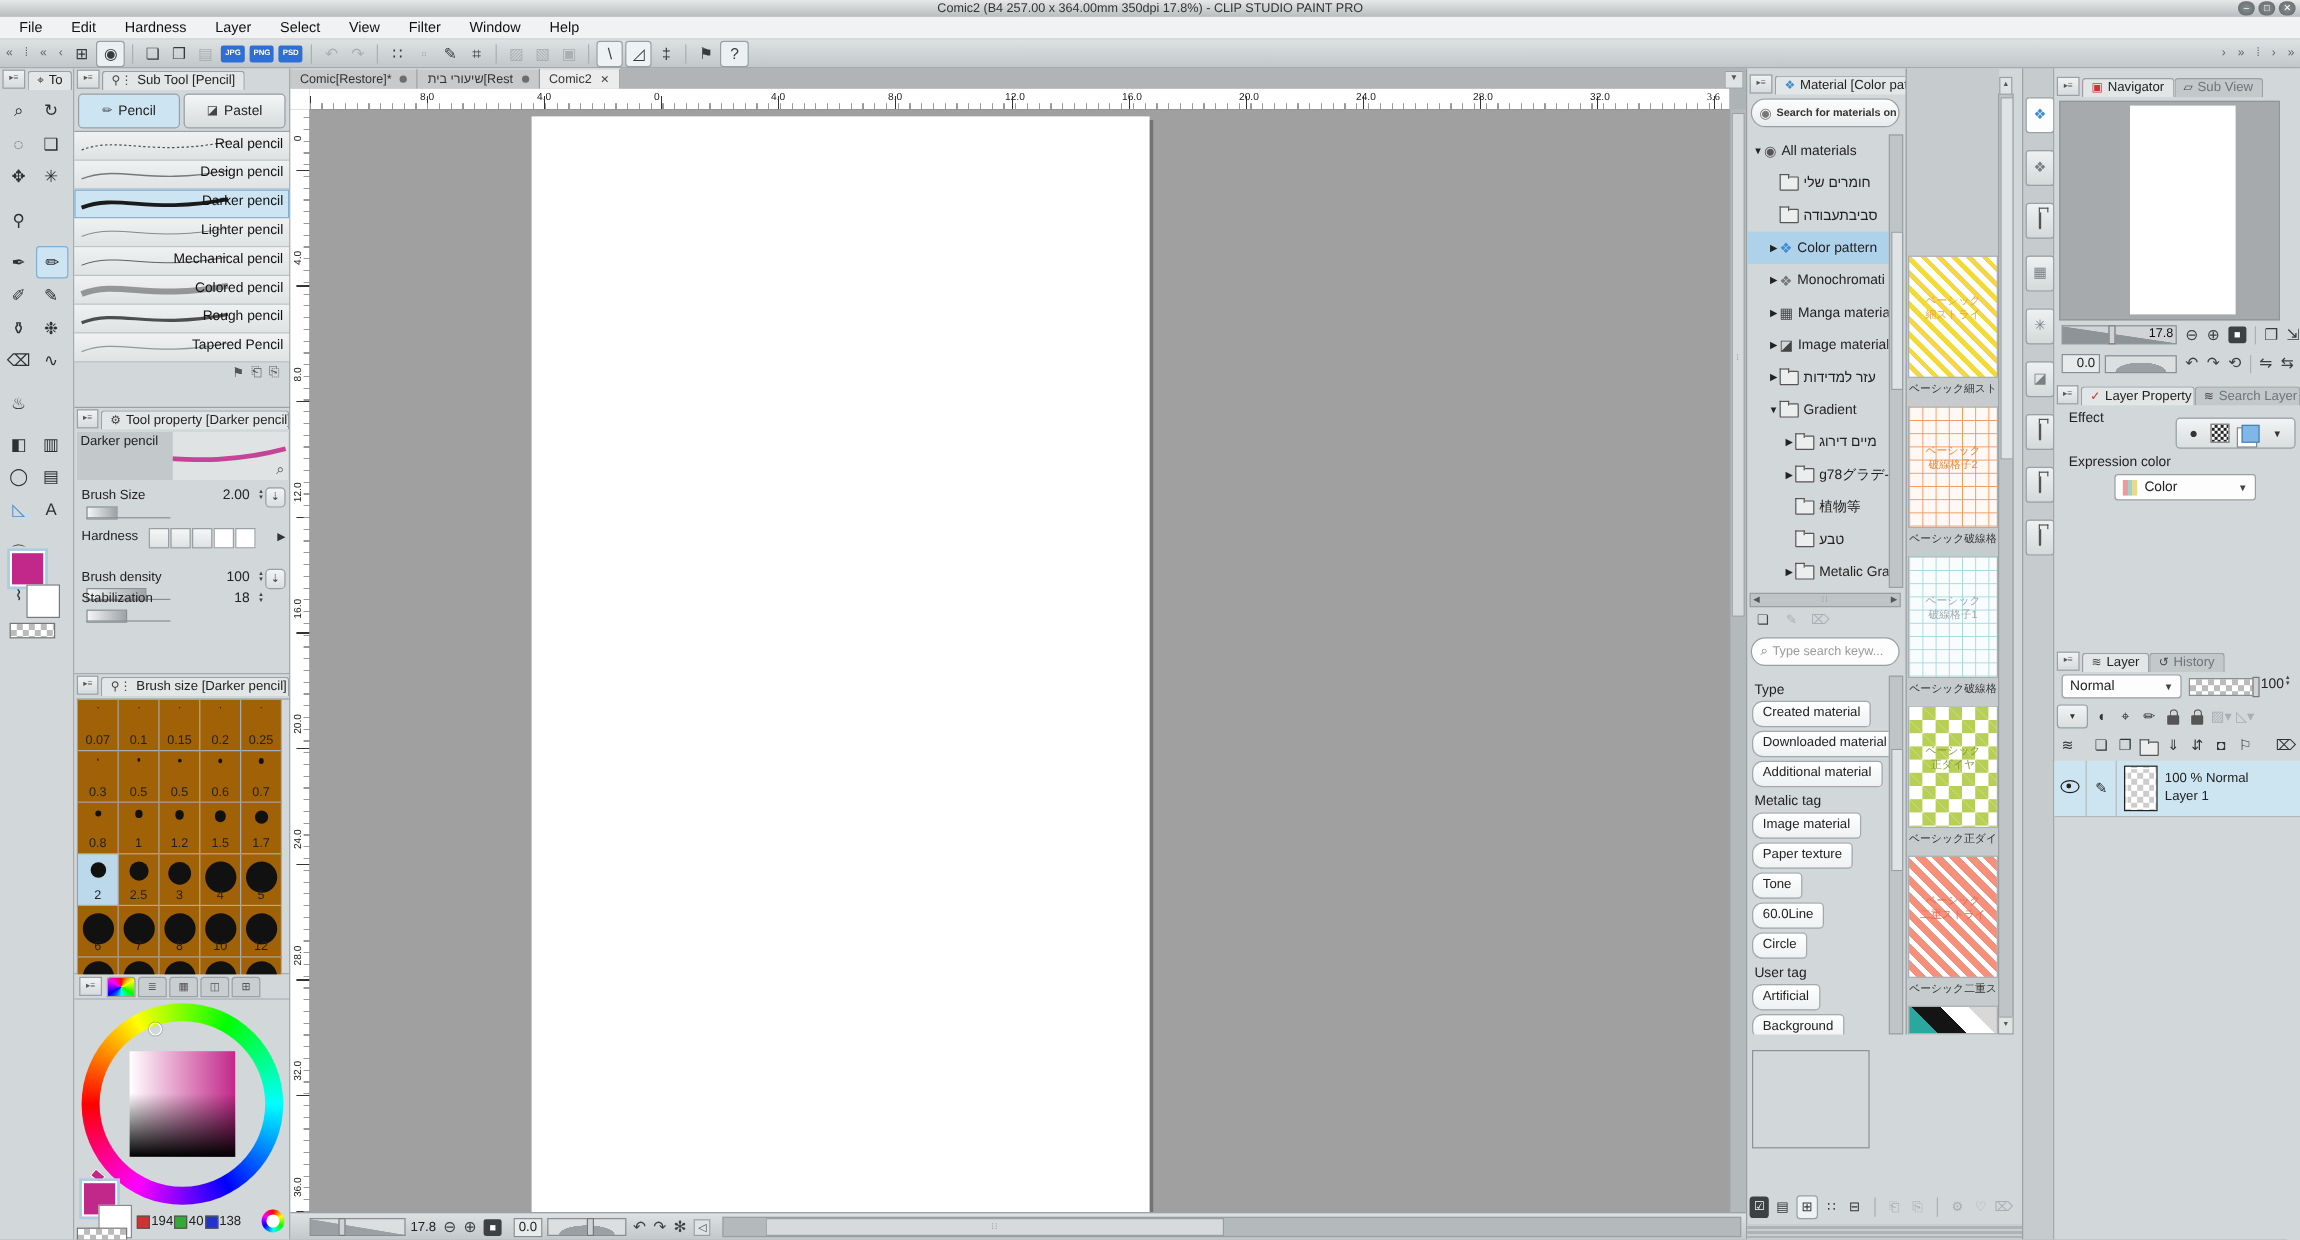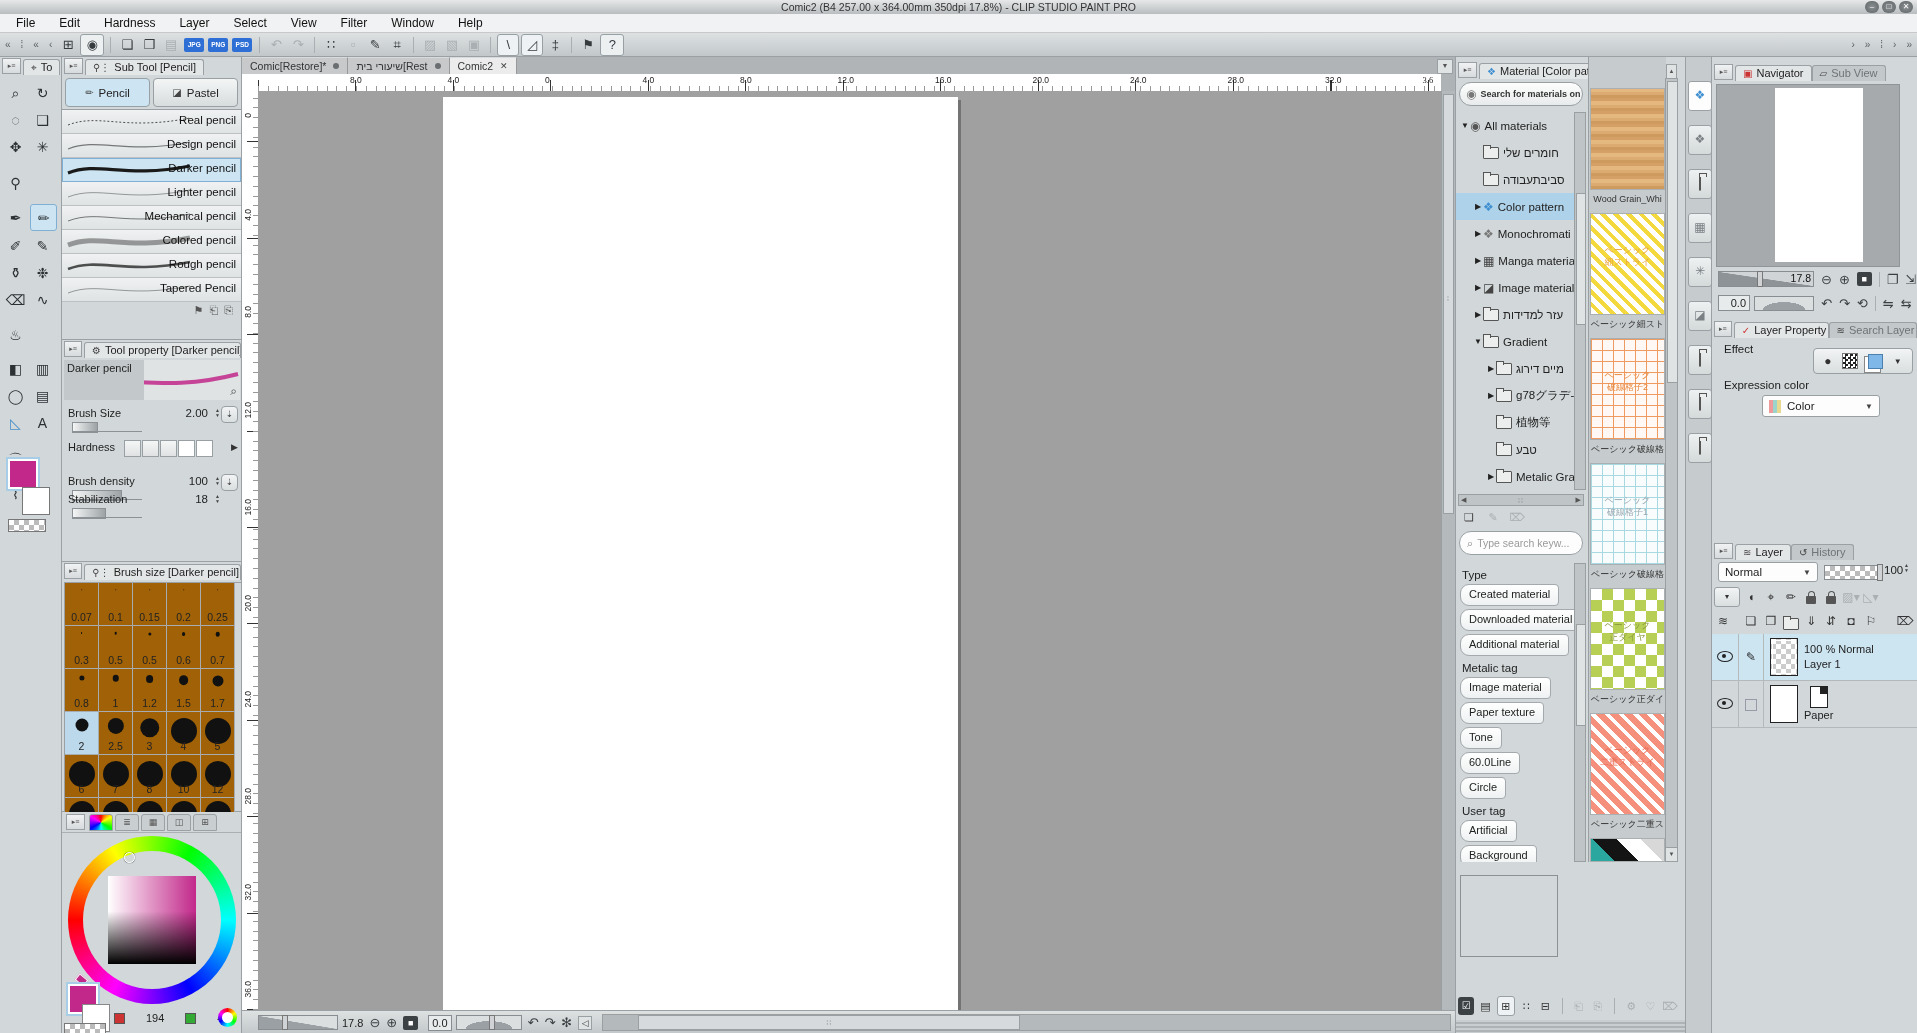--- a/index.html
+++ b/index.html
@@ -81,21 +81,21 @@
 #wheelbox{position:absolute;left:6px;top:24px;width:168px;height:168px}
 #ring{position:absolute;inset:0;border-radius:50%;background:conic-gradient(from 270deg,#f00,#ff0 17%,#0f0 33%,#0ff 50%,#00f 67%,#f0f 83%,#f00)}
 #ring-inner{position:absolute;inset:15px;border-radius:50%;background:#d2d7d9}
 #svbox{position:absolute;left:40px;top:40px;width:88px;height:88px;
 background:linear-gradient(to top,#000,rgba(0,0,0,0) 60%),linear-gradient(to right,#fff,#c2288a)}
 #sv-cursor{position:absolute;left:56px;top:16px;width:9px;height:9px;border:1.5px solid #fff;border-radius:50%;box-shadow:0 0 1px #000}
 #ring-marker{position:absolute;left:8px;top:140px;width:9px;height:6px;background:#c2288a;border:1.5px solid #fff;transform:rotate(40deg)}
 #cp-main{position:absolute;left:6px;top:172px;width:26px;height:26px;background:#c2288a;border:2px solid #fff;outline:2px solid #a8cde6}
 #cp-sub{position:absolute;left:20px;top:192px;width:26px;height:26px;background:#fff;border:1px solid #888}
 #cp-checker{position:absolute;left:2px;top:211px;width:40px;height:9px}
-#rgbrow{position:absolute;left:52px;top:200px;display:flex;align-items:center;gap:21px;font-size:11px}
+#rgbrow{position:absolute;left:52px;top:200px;display:flex;align-items:center;gap:1px;font-size:11px}
 .rgbsq{width:9px;height:9px;border:1px solid #555}
 #cp-wheel-icon{position:absolute;left:156px;top:196px;width:19px;height:19px;border-radius:50%;
 background:conic-gradient(#f00,#ff0,#0f0,#0ff,#00f,#f0f,#f00)}
 #cp-wheel-icon::after{content:"";position:absolute;inset:4px;background:#fff;border-radius:50%}
 
 #canvasregion{left:242px;top:57px;width:1213px;height:976px;background:#aeb3b5}
 #ctabbar{position:absolute;left:0;top:0;width:1213px;height:17px;background:#b0b4b6;display:flex}
 .ctab{height:16px;padding:0 8px;font-size:10.5px;display:flex;align-items:center;gap:7px;background:#c7c9ca;border-right:1px solid #97999a;border-top:1px solid #d8dadb;color:#333}
 .ctab.on{background:#ececec}
 .ctab .dot{width:6px;height:6px;border-radius:50%;background:#6a6e70}
@@ -793,24 +793,20 @@
       <span class="tb-sep"></span>
       <span class="mbt dis">⎗</span>
       <span class="mbt dis">⎘</span>
       <span class="tb-sep"></span>
       <span class="mbt dis">⚙</span>
       <span class="mbt dis">♡</span>
       <span class="mbt dis">⌦</span>
     </div>
   <div id="mat-ridges"></div>
   <div id="thumbcol">
-      <div class="thumb" style="top: 31px;">
-        <div class="img pat-wood"></div>
-        <div class="lbl">Wood Grain_Whi</div>
-      </div>
       <div class="thumb" style="top: 156px;">
         <div class="img pat-stripe-yellow">
           <div class="cap" style="color: rgb(232, 162, 60);">ベーシック
 細ストライ</div>
         </div>
         <div class="lbl">ベーシック細スト</div>
       </div>
       <div class="thumb" style="top: 281px;">
         <div class="img pat-grid-orange">
           <div class="cap" style="color: rgb(232, 135, 60);">ベーシック
@@ -972,23 +968,14 @@
   <div id="layerlist">
       <div class="lrow sel">
         <span class="eyecol"><span class="css-eye"></span></span>
         <span class="editcol">✎</span>
         <span class="lthumb checker"></span>
         <div class="ltext">
           <div>100 % Normal</div>
           <div>Layer 1</div>
         </div>
       </div>
-      <div class="lrow">
-        <span class="eyecol"><span class="css-eye"></span></span>
-        <span class="editcol"><span style="display: inline-block; width: 10px; height: 10px; border: 1px solid rgb(153, 153, 170); vertical-align: middle;"></span></span>
-        <span class="lthumb white"></span>
-        <div class="ltext">
-          <div class="paper-ic"></div>
-          <div>Paper</div>
-        </div>
-      </div>
     </div>
 </div>
 
 </body></html>

